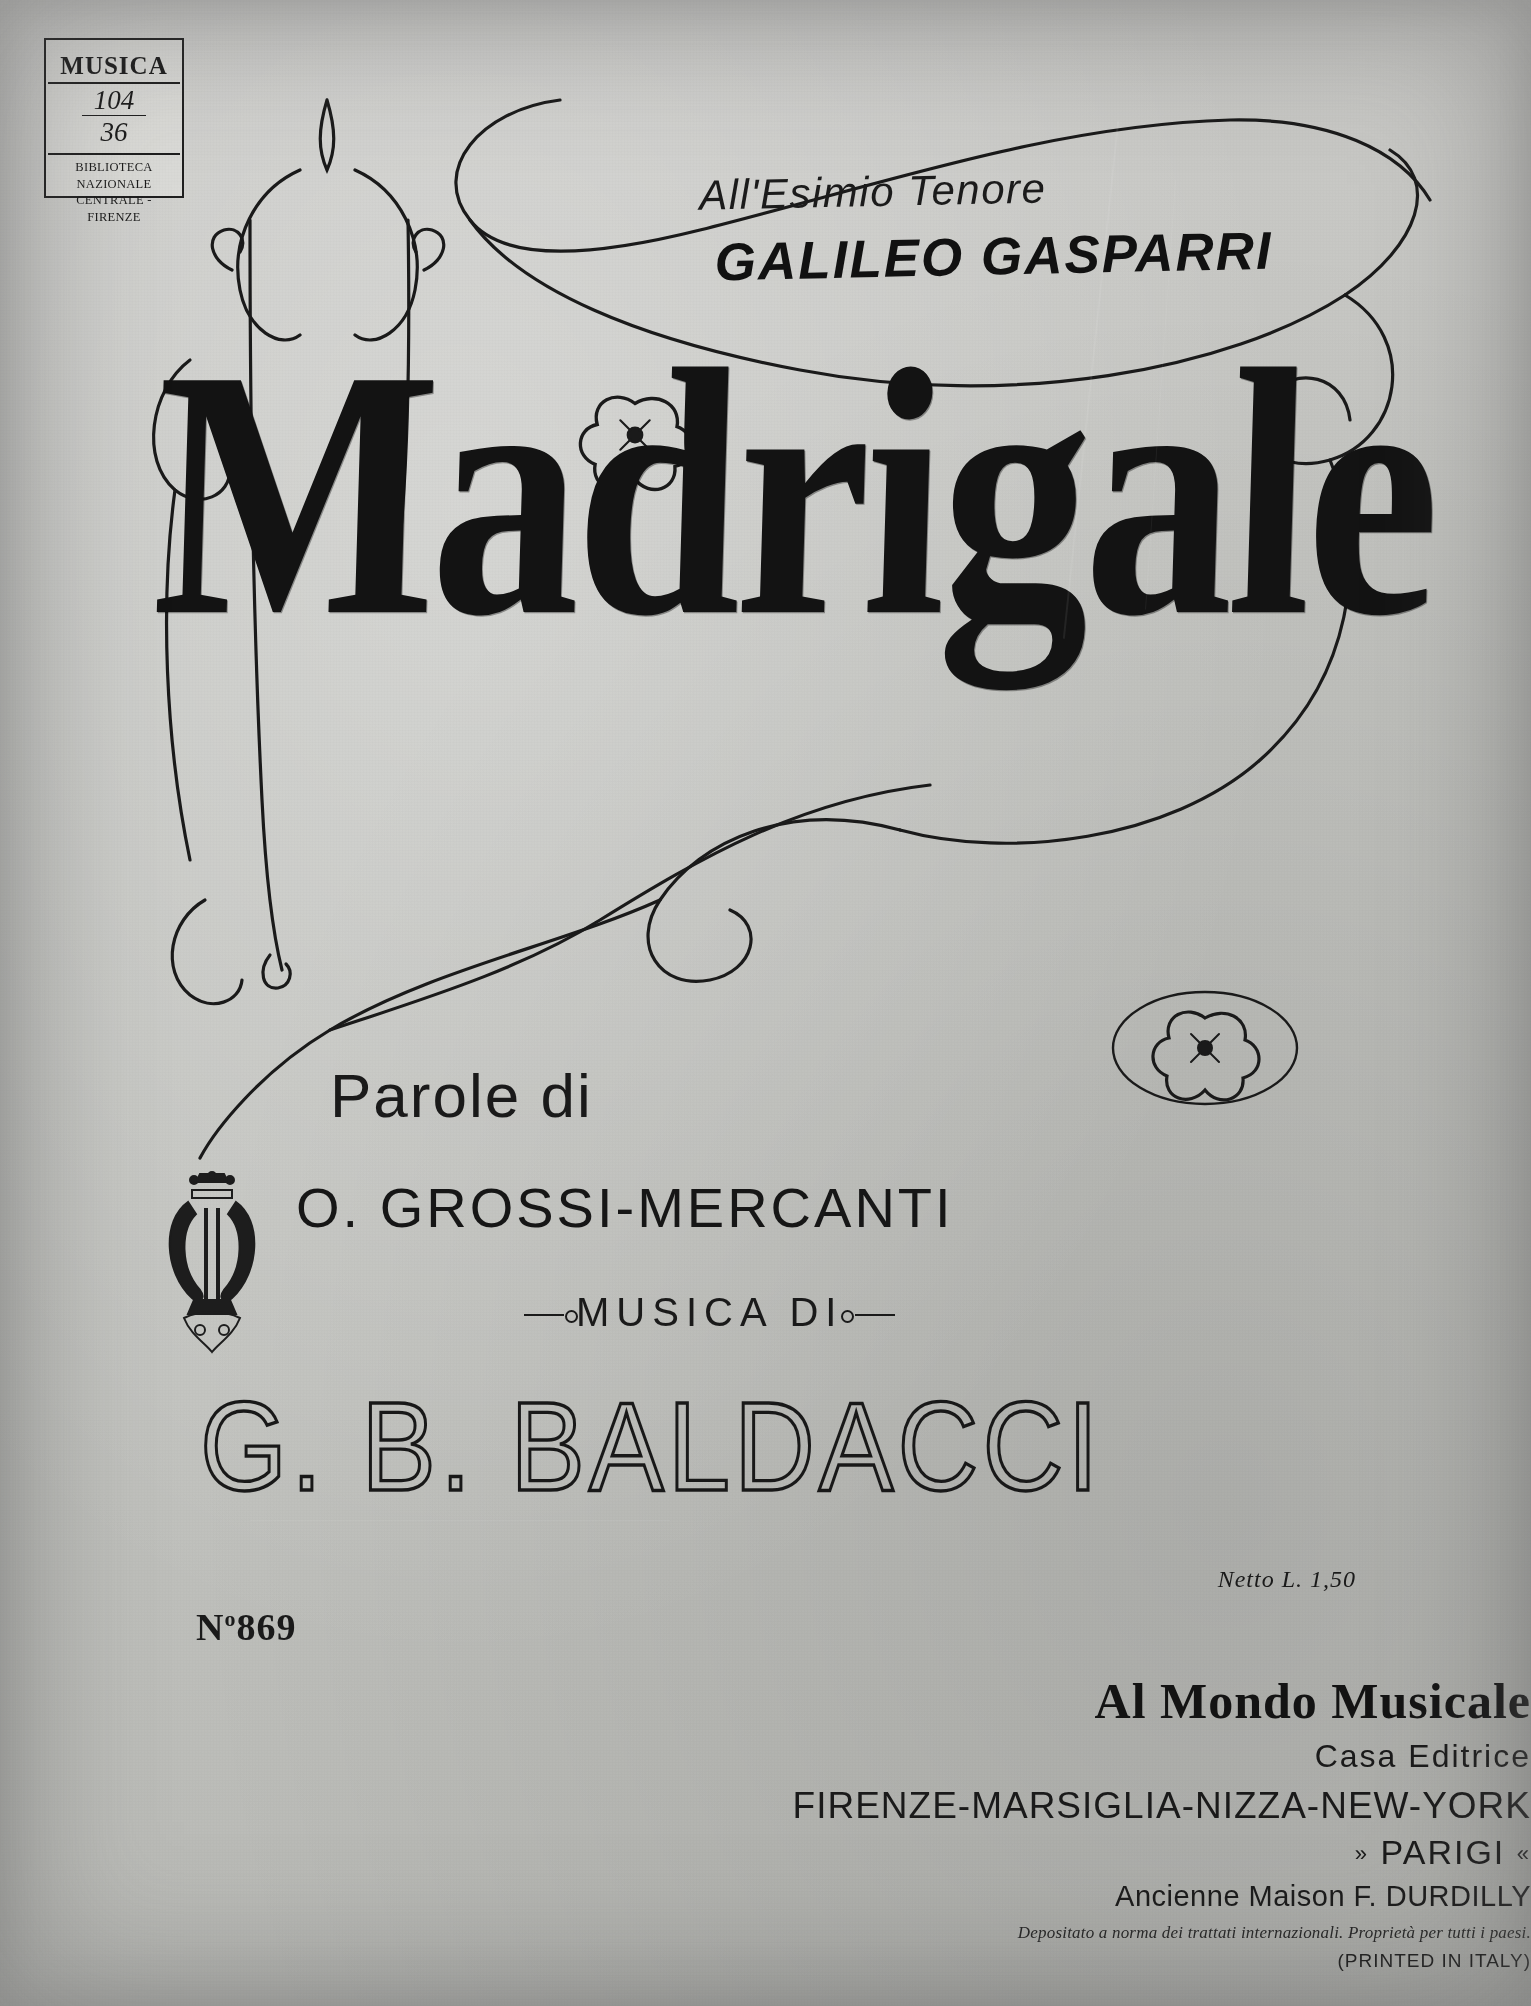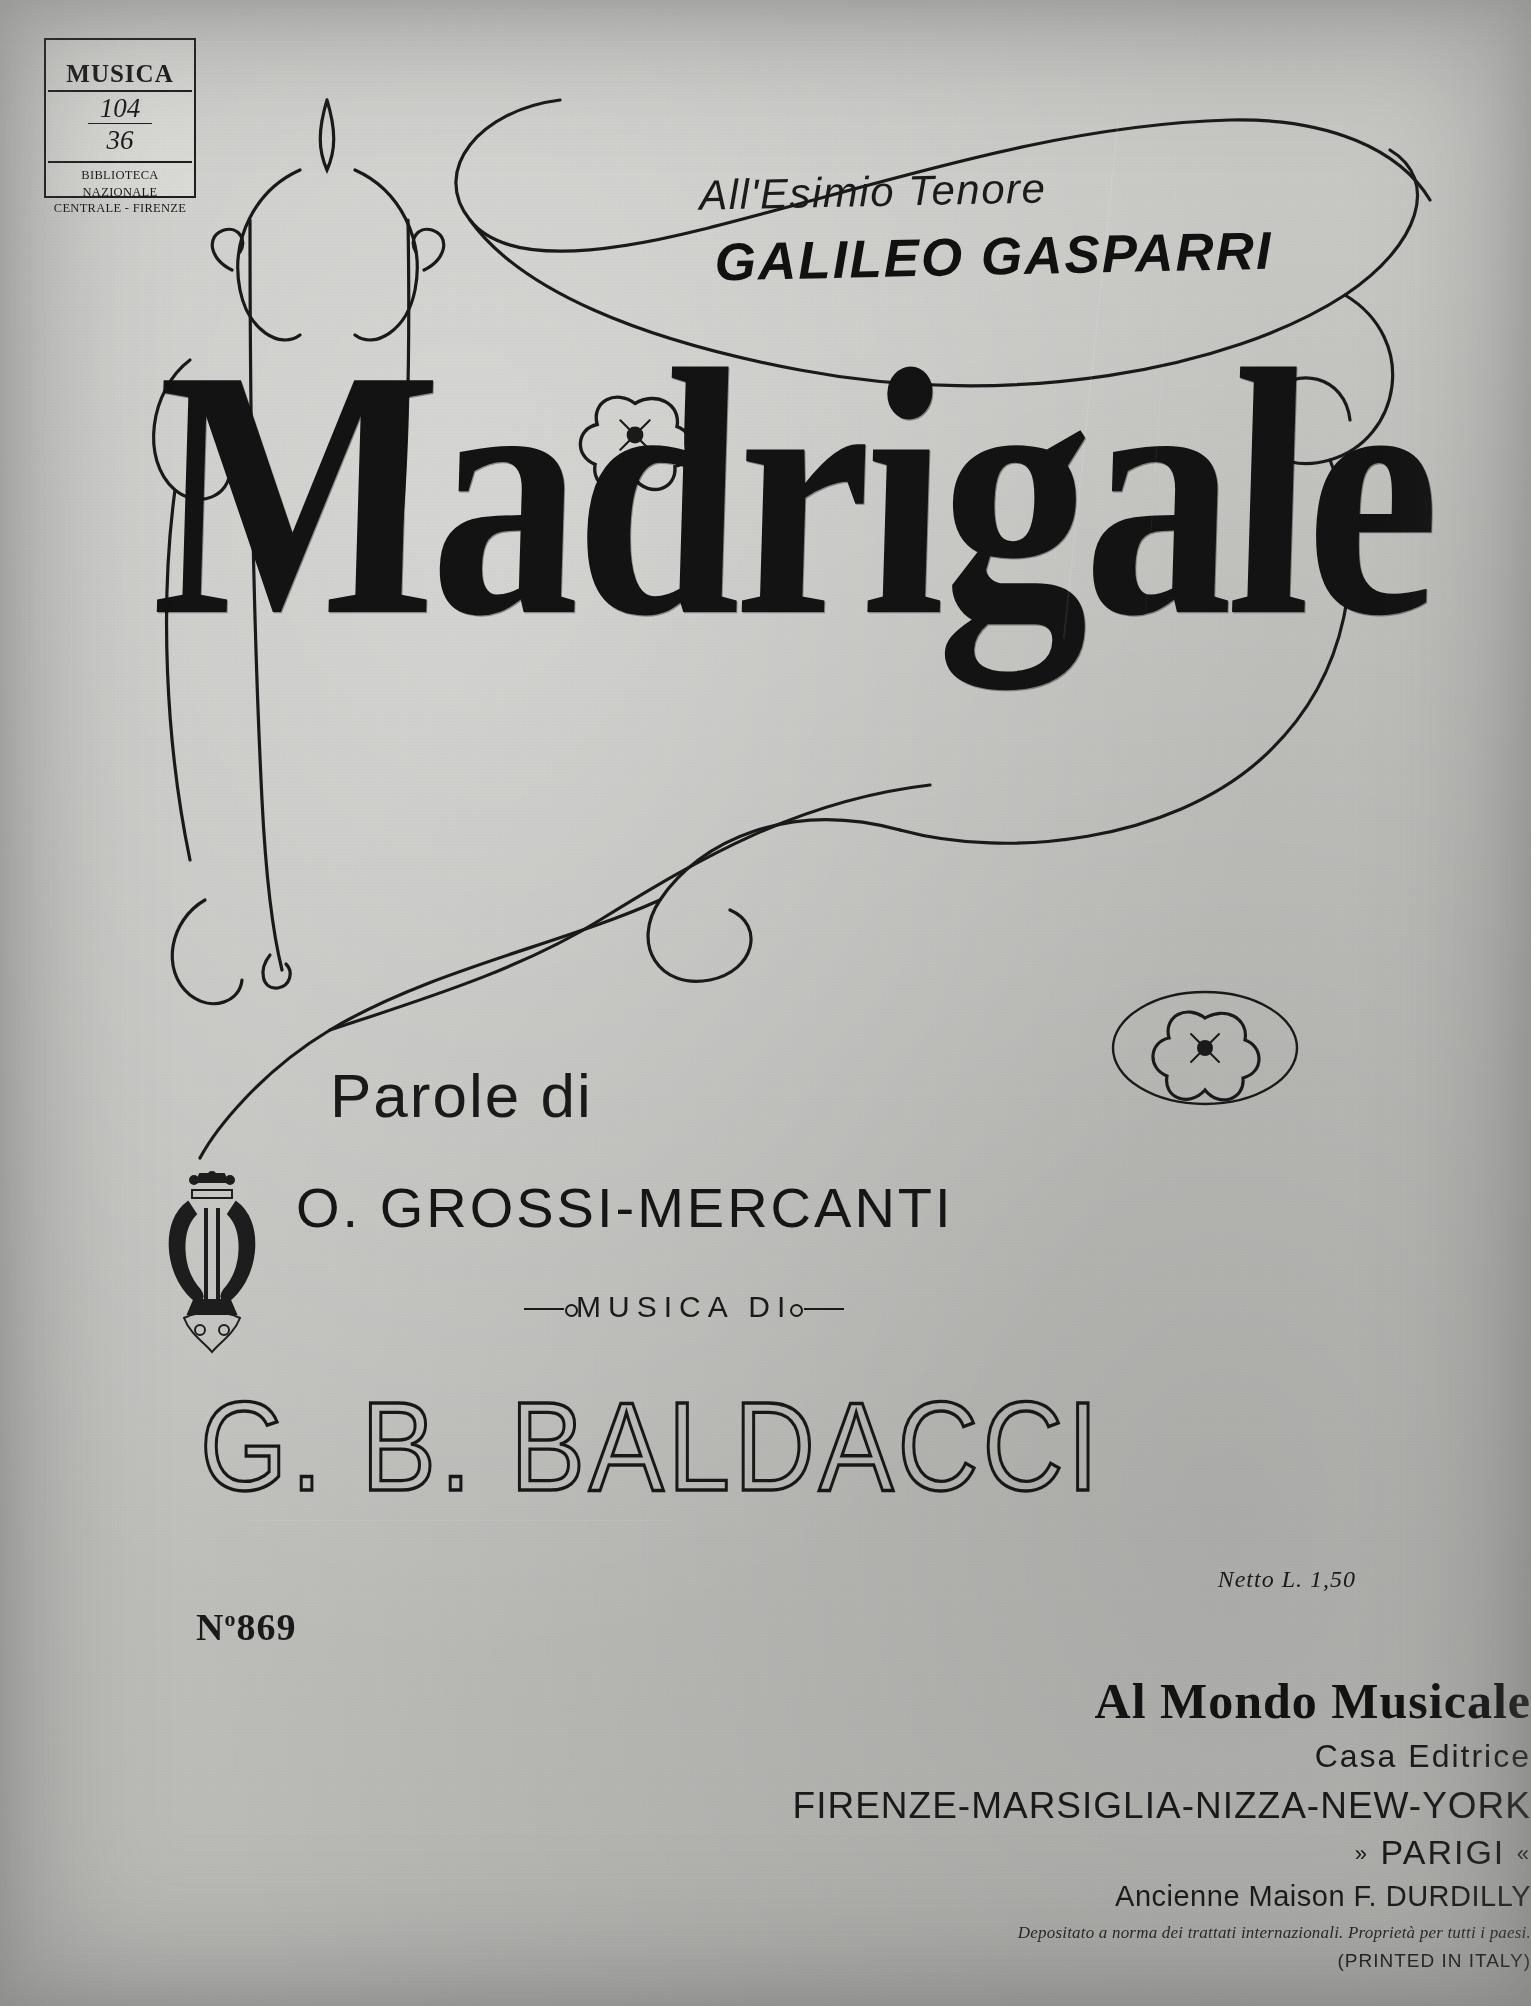--- a/index.html
+++ b/index.html
@@ -34,27 +34,27 @@
     position: absolute;
     inset: 0;
     pointer-events: none;
     box-shadow: inset 0 0 120px 40px rgba(90,90,90,0.35), inset 0 0 40px 8px rgba(120,120,120,0.25);
   }
   
   .stamp {
     position: absolute;
     left: 44px;
     top: 38px;
-    width: 152px;
+    width: 140px;
     height: 160px;
     border: 2px solid #1e1e1e;
     background: rgba(226,226,222,0.55);
     box-sizing: border-box;
     text-align: center;
-    padding-top: 20px;
+    padding-top: 12px;
   }
   .stamp-title {
     font-family: "Liberation Serif", serif;
     font-weight: bold;
     font-size: 25px;
     letter-spacing: 1px;
     border-bottom: 2px solid #1e1e1e;
     padding-bottom: 2px;
     margin: 0 2px;
   }
@@ -148,21 +148,21 @@
     font-family: "Liberation Sans", sans-serif;
     font-size: 56px;
     letter-spacing: 3px;
     color: #161616;
   }
   .credit-musica {
     position: absolute;
     left: 512px;
     top: 1290px;
     font-family: "Liberation Sans", sans-serif;
-    font-size: 30px;
+    font-size: 40px;
     letter-spacing: 7px;
     color: #1a1a1a;
   }
   .credit-musica .dash {
     display: inline-block;
     vertical-align: middle;
     width: 40px;
     height: 2px;
     background: #1a1a1a;
     margin: 0 12px;

